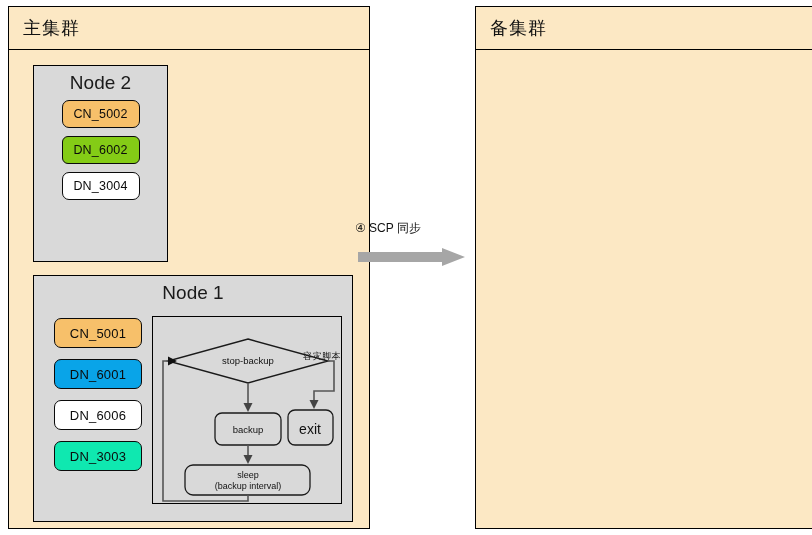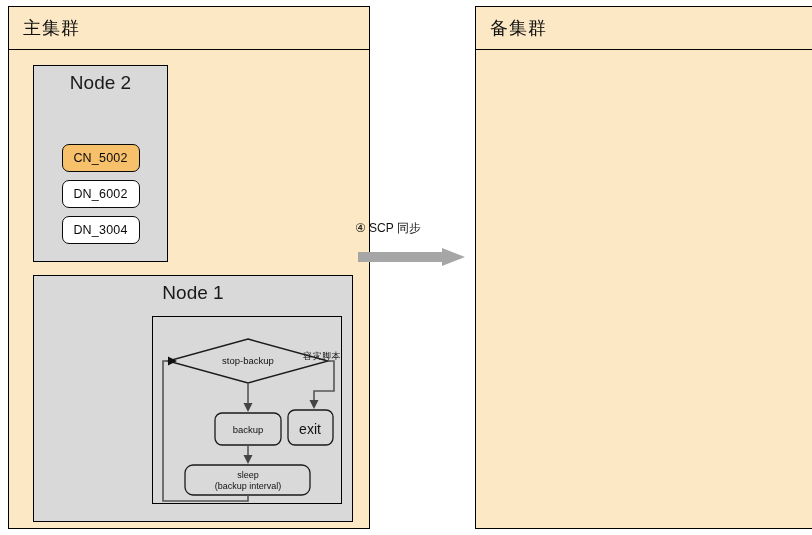--- a/index.html
+++ b/index.html
@@ -140,30 +140,36 @@
 <body>
 
 <div class="cluster" id="cluster-primary">
   <div class="cluster-title-bar">
     <div class="cluster-title">主集群</div>
   </div>
 
   <div class="node" id="p-node2">
     <div class="node-title">Node 2</div>
     <div class="pill-stack">
-      <div class="pill" style="background: rgb(247, 192, 106); margin-top: 44px;">CN_5002</div>
-      <div class="pill" style="background: #ffffff;">DN_6002</div>
+      <div class="pill" style="background: rgb(247, 192, 106);">CN_5002</div>
+      <div class="pill" style="background: #84cc16; border-radius: 6px;">DN_6002</div>
       <div class="pill" style="background: rgb(255, 255, 255);">DN_3004</div>
     </div>
   </div>
 
 
   <div class="node" id="p-node1">
     <div class="node-title">Node 1</div>
 
+    <div class="side-stack" id="p-node1-stack">
+      <div class="pill" style="background: rgb(247, 192, 106);">CN_5001</div>
+      <div class="pill" style="background: rgb(9, 164, 232);">DN_6001</div>
+      <div class="pill" style="background: rgb(255, 255, 255);">DN_6006</div>
+      <div class="pill" style="background: rgb(15, 232, 176);">DN_3003</div>
+    </div>
 
     <div class="flow" id="p-flow">
       <div class="flow-title">容灾脚本</div>
       <svg width="190" height="188" viewBox="0 0 190 188">
 
         <polygon points="95,22 175,44 95,66 15,44" fill="none" stroke="#1a1a1a" stroke-width="1.4"></polygon>
         <text x="95" y="47" text-anchor="middle" font-size="9.5" fill="#111" font-family="Liberation Sans, sans-serif">stop-backup</text>
 
         <path d="M95,66 L95,88" stroke="#555" stroke-width="1.6" fill="none"></path>
         <polygon points="95,95 90.5,86 99.5,86" fill="#444"></polygon>

